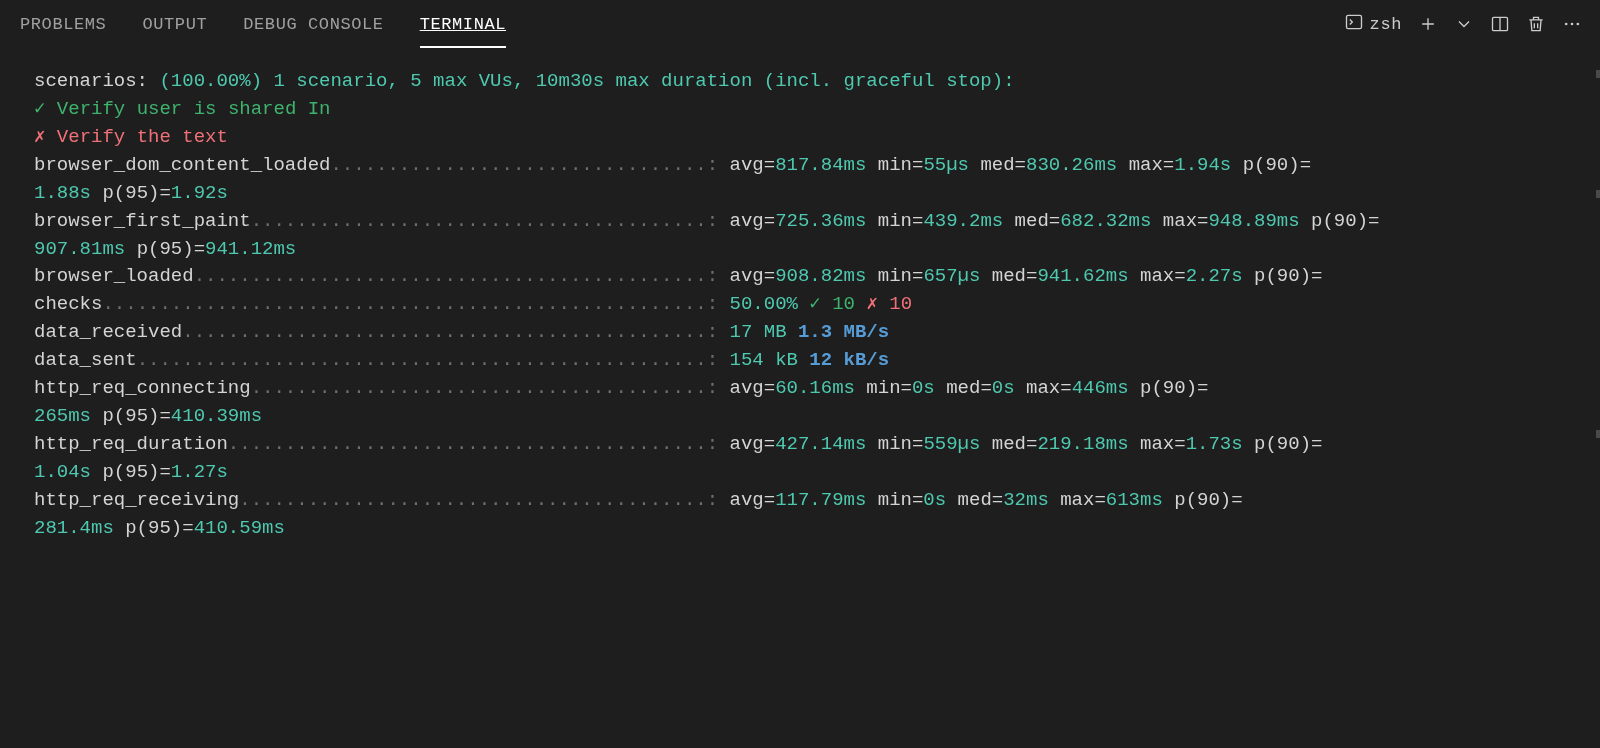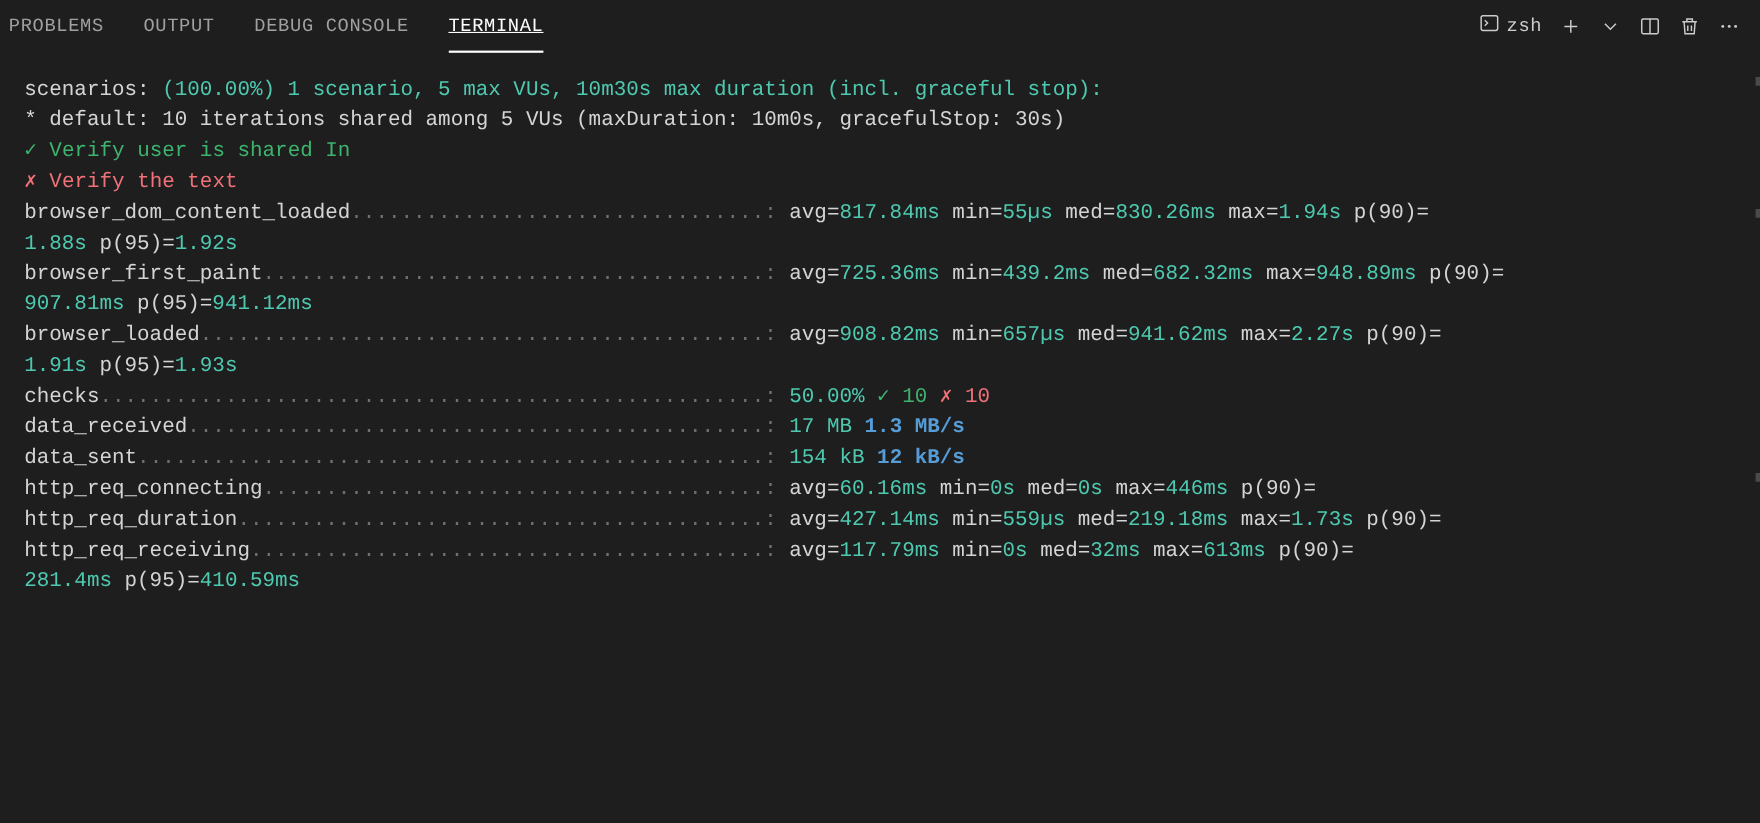--- a/index.html
+++ b/index.html
@@ -22,21 +22,21 @@
     background: var(--bg);
     color: var(--fg);
     font-family: "SF Mono", Menlo, Consolas, "Liberation Mono", monospace;
     font-size: 19px;
     overflow: hidden;
   }
   .tabbar {
     display: flex;
     align-items: center;
     height: 48px;
-    padding: 0 18px 0 8px;
+    padding: 0 18px 0 20px;
     gap: 36px;
     color: var(--tab-inactive);
     font-size: 17px;
     letter-spacing: 0.6px;
   }
   .tab {
     cursor: pointer;
     padding: 4px 0;
     position: relative;
   }
@@ -66,20 +66,21 @@
     gap: 6px;
     color: var(--fg);
   }
   .toolbar svg { width: 20px; height: 20px; fill: none; stroke: var(--fg); stroke-width: 1.6; }
   .toolbar .iconbtn { display: flex; align-items: center; justify-content: center; cursor: pointer; }
   .term {
     padding: 20px 22px 10px 22px;
     font-size: 19px;
     line-height: 1.47;
     white-space: nowrap;
+    margin-left: 12px;
   }
   .c-cyan   { color: var(--cyan); }
   .c-blue   { color: var(--blue); font-weight: bold; }
   .c-green  { color: var(--green); }
   .c-red    { color: var(--red); }
   .c-white  { color: var(--white); }
   .c-dots   { color: var(--dots); }
   .scroll-indicator {
     position: absolute;
     right: 0; top: 70px;
@@ -138,32 +139,32 @@
     </span>
   </div>
 </div>
 
 <div class="scroll-indicator"></div>
 <div class="scroll-indicator mid"></div>
 <div class="scroll-indicator low"></div>
 
 <div class="term" id="term">
     <div><span class="c-white">  </span><span class="c-white">scenarios: </span><span class="c-cyan">(100.00%)</span><span class="c-cyan"> 1 scenario, 5 max VUs, 10m30s max duration (incl. graceful stop):</span></div>
-    <div><span class="c-white">           * default: </span><span class="c-white">10 iterations shared among 5 VUs (maxDuration: 10m0s, gracefulStop: 30s)</span></div>
     <div><span class="c-white"> </span></div>
     <div><span class="c-white"> </span></div>
     <div><span class="c-white">     </span><span class="c-green">✓</span><span class="c-green"> Verify user is shared In</span></div>
     <div><span class="c-white">     </span><span class="c-red">✗</span><span class="c-red"> Verify the text</span></div>
     <div><span class="c-white"> </span></div>
     <div><span class="c-white">     browser_dom_content_loaded</span><span class="c-dots">.................................: </span><span class="c-white">avg=</span><span class="c-cyan">817.84ms </span><span class="c-white">min=</span><span class="c-cyan">55µs      </span><span class="c-white">med=</span><span class="c-cyan">830.26ms </span><span class="c-white">max=</span><span class="c-cyan">1.94s    </span><span class="c-white">p(90)=</span></div>
     <div><span class="c-cyan">1.88s    </span><span class="c-white">p(95)=</span><span class="c-cyan">1.92s</span></div>
     <div><span class="c-white">     browser_first_paint</span><span class="c-dots">........................................: </span><span class="c-white">avg=</span><span class="c-cyan">725.36ms </span><span class="c-white">min=</span><span class="c-cyan">439.2ms   </span><span class="c-white">med=</span><span class="c-cyan">682.32ms </span><span class="c-white">max=</span><span class="c-cyan">948.89ms </span><span class="c-white">p(90)=</span></div>
     <div><span class="c-cyan">907.81ms </span><span class="c-white">p(95)=</span><span class="c-cyan">941.12ms</span></div>
     <div><span class="c-white">     browser_loaded</span><span class="c-dots">.............................................: </span><span class="c-white">avg=</span><span class="c-cyan">908.82ms </span><span class="c-white">min=</span><span class="c-cyan">657µs     </span><span class="c-white">med=</span><span class="c-cyan">941.62ms </span><span class="c-white">max=</span><span class="c-cyan">2.27s    </span><span class="c-white">p(90)=</span></div>
-    <div><span class="c-cyan">1.91s    </span><span class="c-white">p(95)=</span><span class="c-cyan">1.93s</span></div>
     <div><span class="c-white">     checks</span><span class="c-dots">.....................................................: </span><span class="c-cyan">50.00% </span><span class="c-green">✓ </span><span class="c-green">10        </span><span class="c-red">✗ </span><span class="c-red">10</span></div>
     <div><span class="c-white">     data_received</span><span class="c-dots">..............................................: </span><span class="c-cyan">17 MB  </span><span class="c-blue">1.3 MB/s</span></div>
     <div><span class="c-white">     data_sent</span><span class="c-dots">..................................................: </span><span class="c-cyan">154 kB </span><span class="c-blue">12 kB/s</span></div>
     <div><span class="c-white">     http_req_connecting</span><span class="c-dots">........................................: </span><span class="c-white">avg=</span><span class="c-cyan">60.16ms  </span><span class="c-white">min=</span><span class="c-cyan">0s        </span><span class="c-white">med=</span><span class="c-cyan">0s       </span><span class="c-white">max=</span><span class="c-cyan">446ms    </span><span class="c-white">p(90)=</span></div>
+    <div><span class="c-cyan">265ms    </span><span class="c-white">p(95)=</span><span class="c-cyan">410.39ms</span></div>
     <div><span class="c-white">     http_req_duration</span><span class="c-dots">..........................................: </span><span class="c-white">avg=</span><span class="c-cyan">427.14ms </span><span class="c-white">min=</span><span class="c-cyan">559µs     </span><span class="c-white">med=</span><span class="c-cyan">219.18ms </span><span class="c-white">max=</span><span class="c-cyan">1.73s    </span><span class="c-white">p(90)=</span></div>
+    <div><span class="c-cyan">1.04s    </span><span class="c-white">p(95)=</span><span class="c-cyan">1.27s</span></div>
     <div><span class="c-white">     http_req_receiving</span><span class="c-dots">.........................................: </span><span class="c-white">avg=</span><span class="c-cyan">117.79ms </span><span class="c-white">min=</span><span class="c-cyan">0s        </span><span class="c-white">med=</span><span class="c-cyan">32ms     </span><span class="c-white">max=</span><span class="c-cyan">613ms    </span><span class="c-white">p(90)=</span></div>
     <div><span class="c-cyan">281.4ms  </span><span class="c-white">p(95)=</span><span class="c-cyan">410.59ms</span></div>
   </div>
 
 </body></html>

